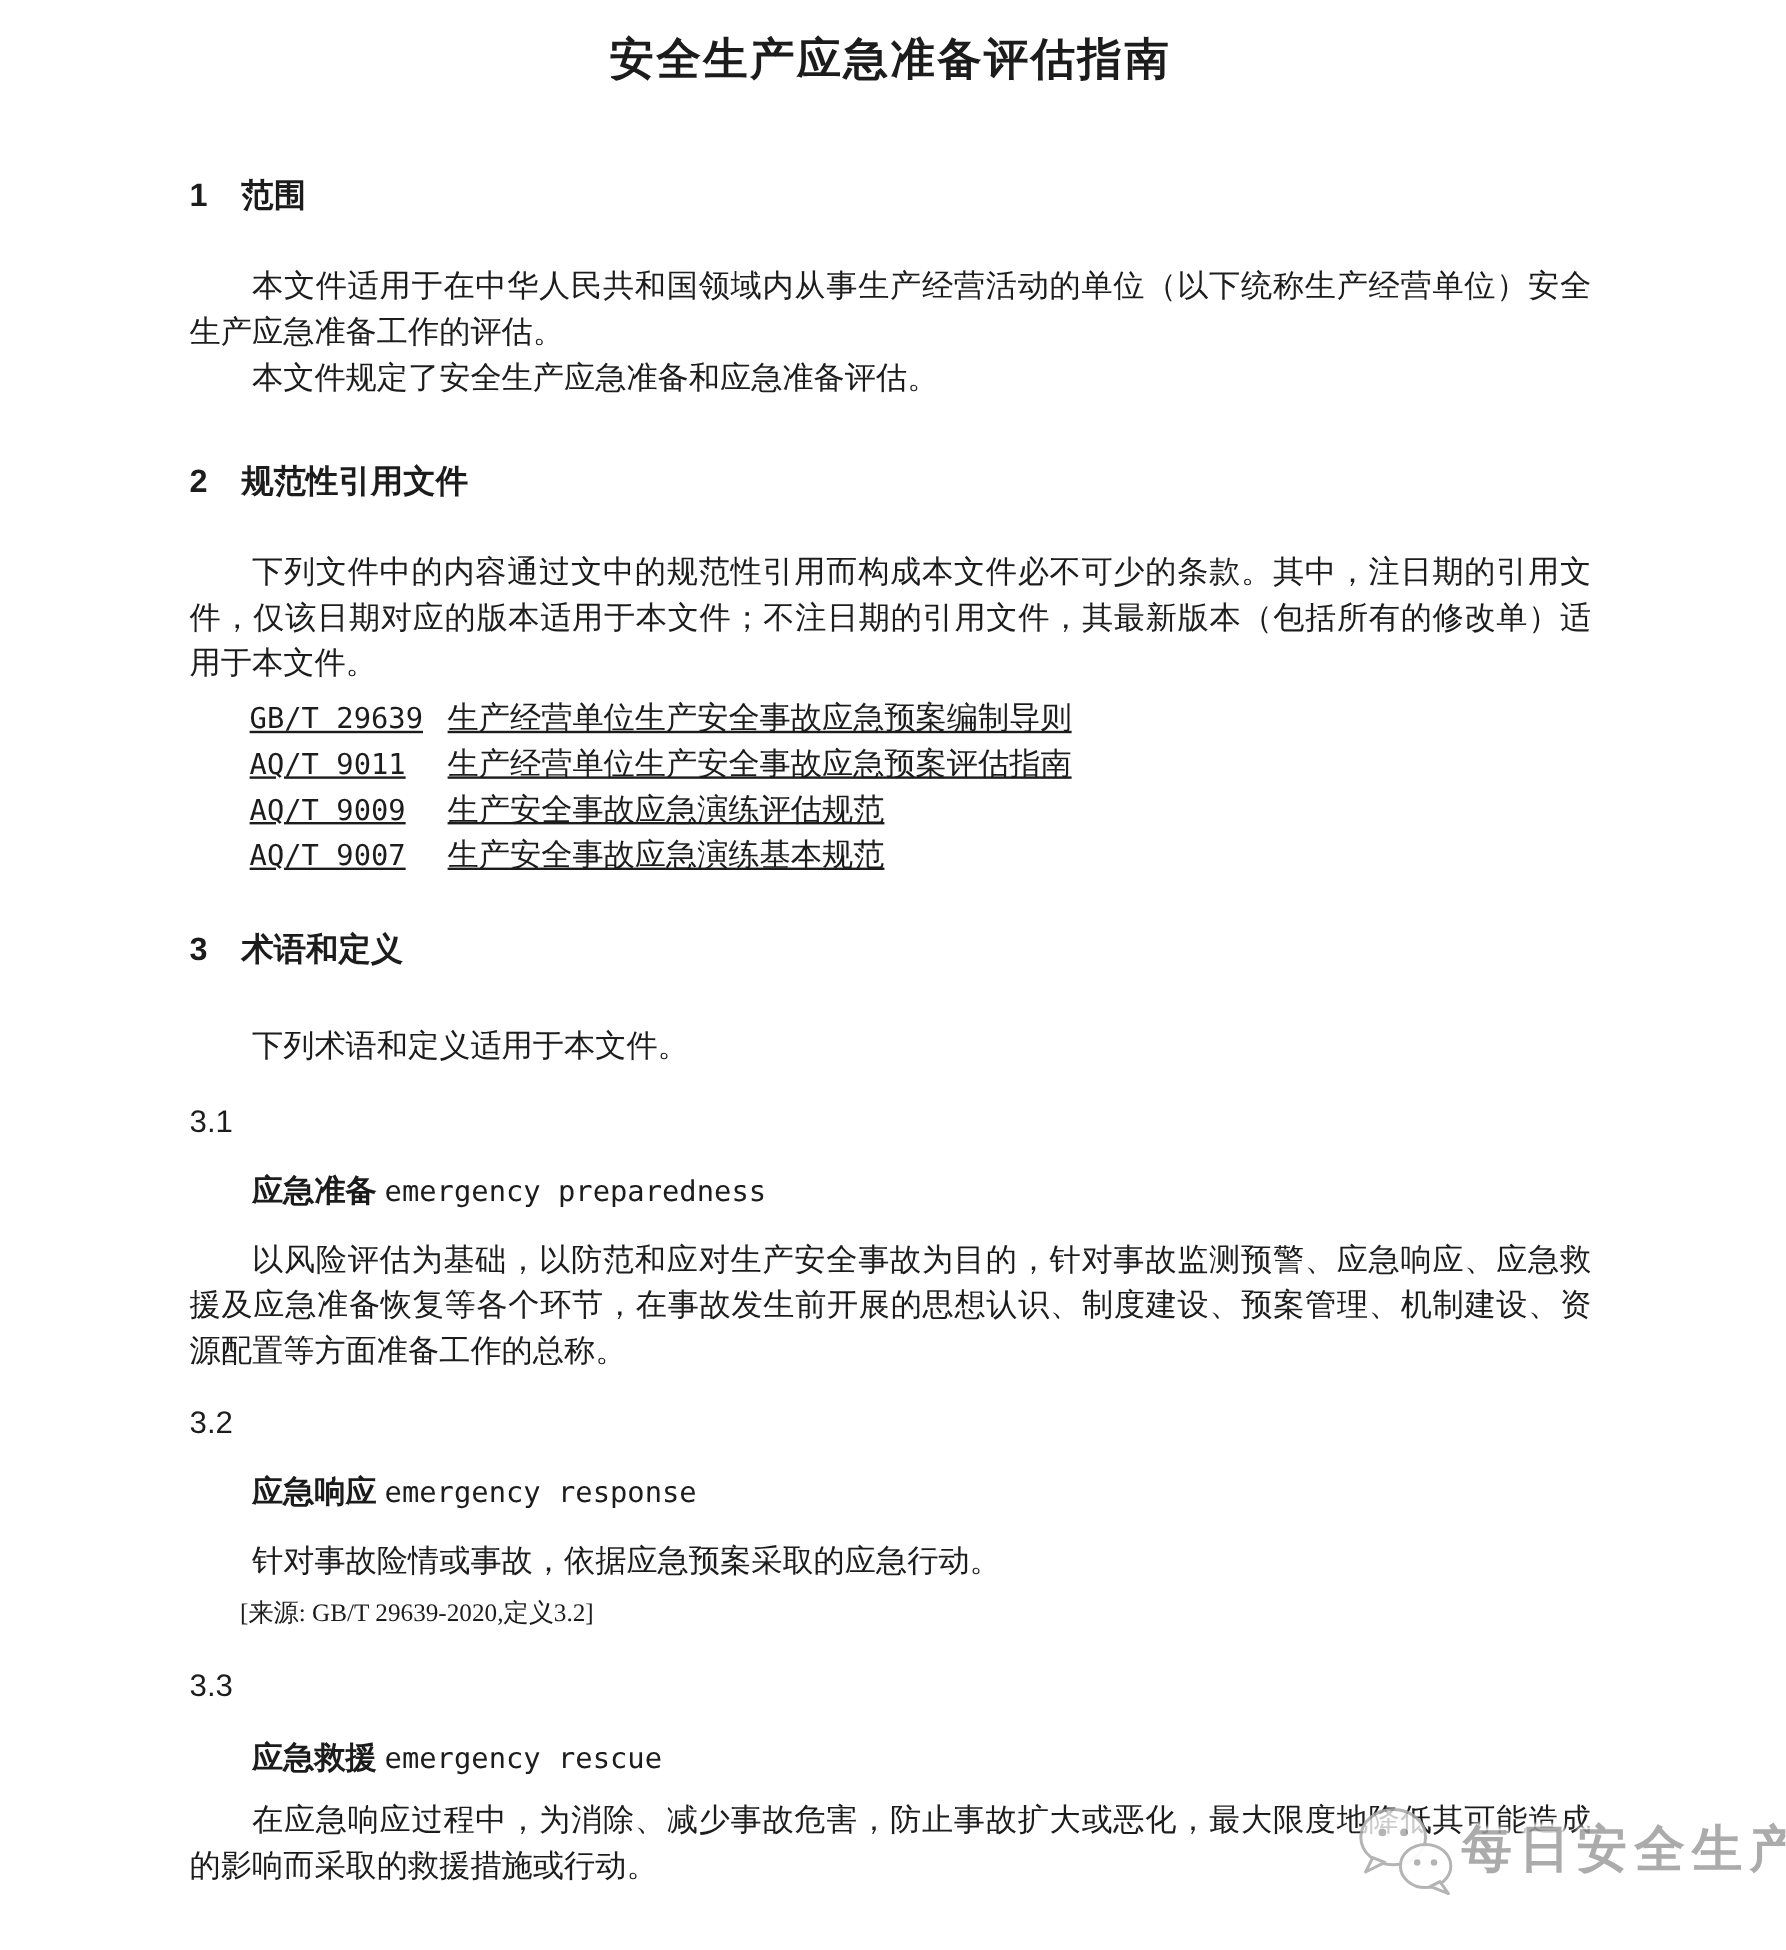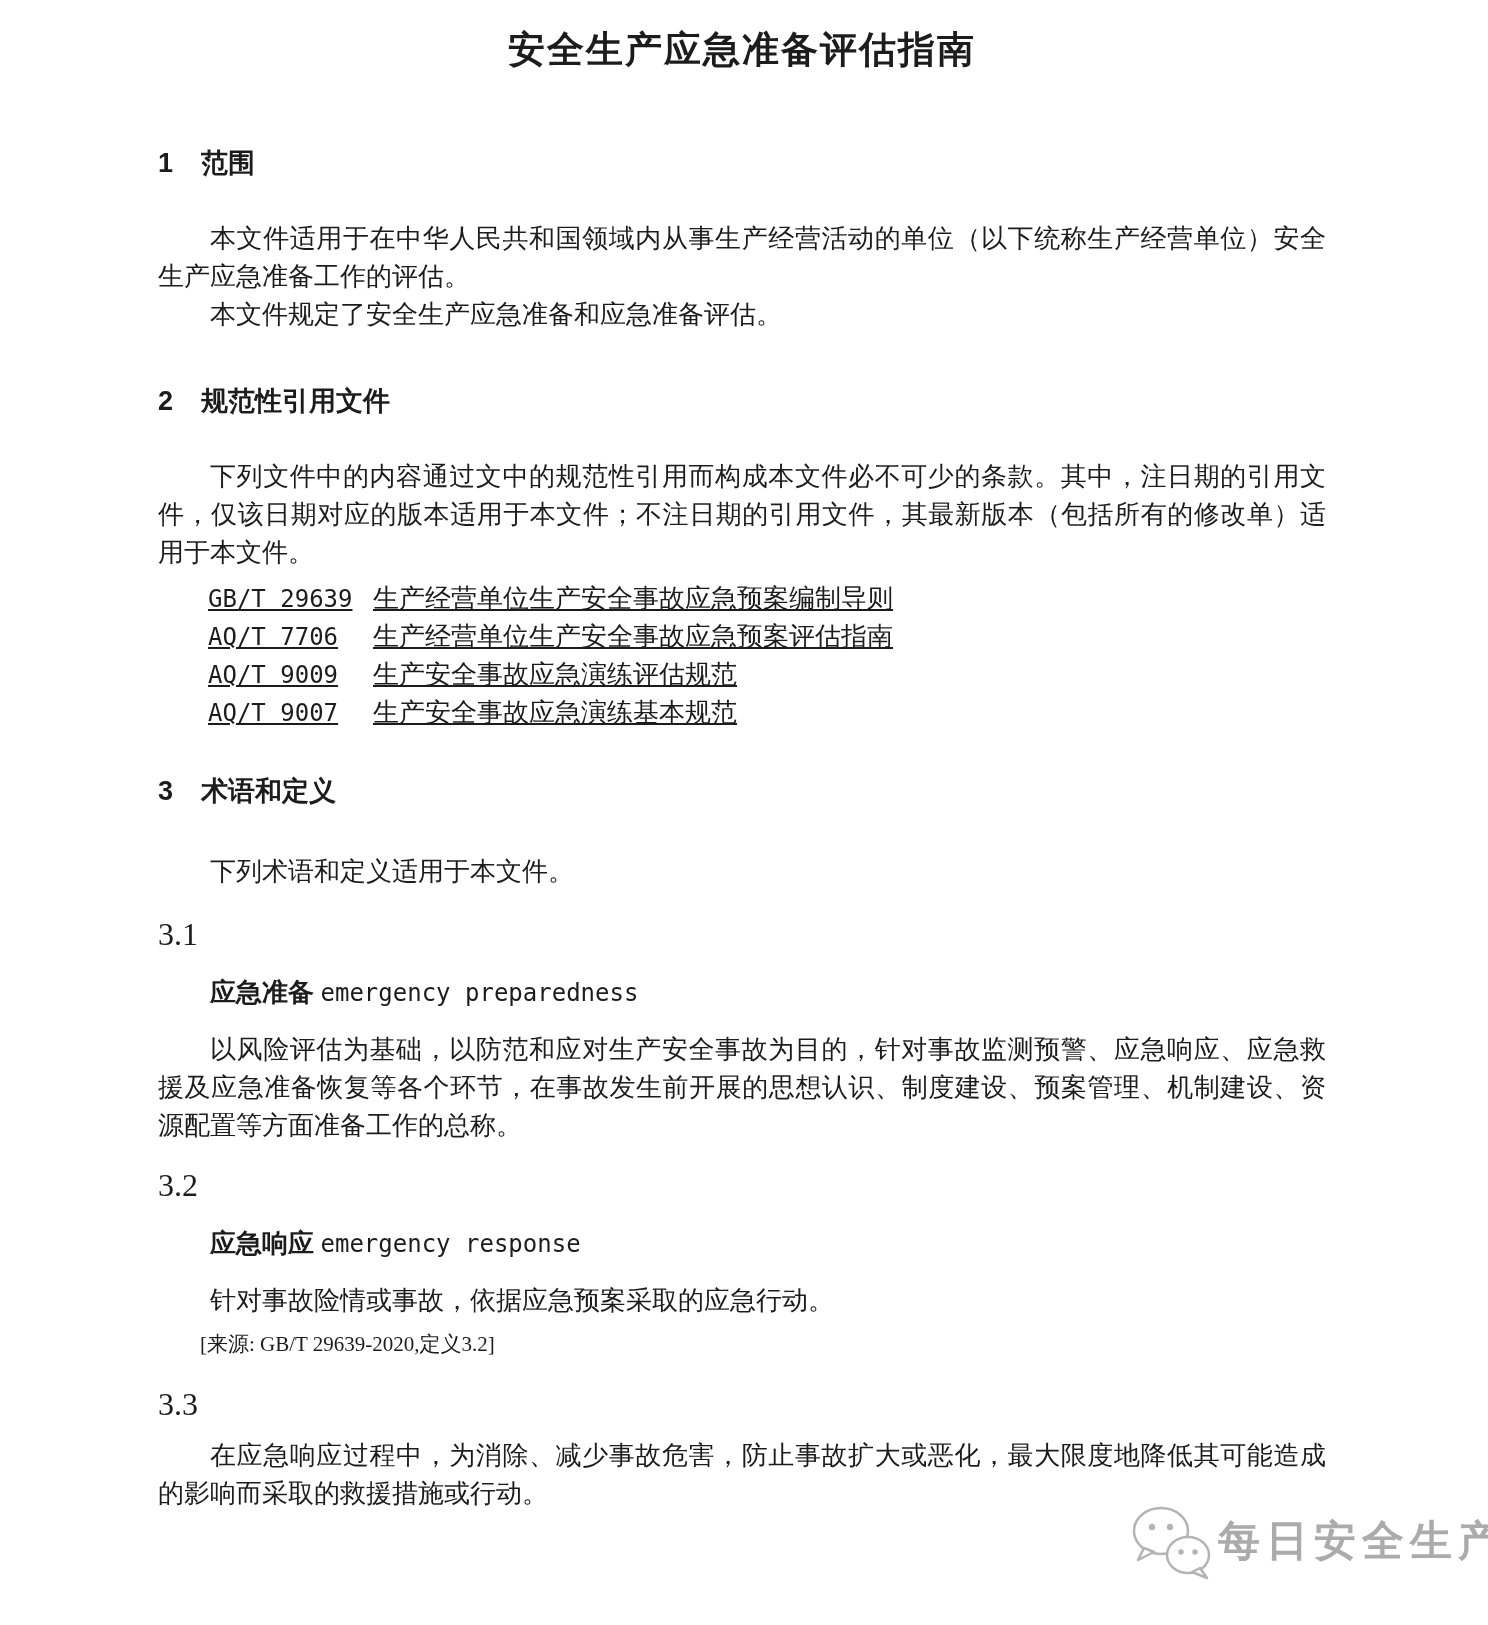--- a/index.html
+++ b/index.html
@@ -46,22 +46,22 @@
   .indent { text-indent: 2em; }
   .ref-list { line-height: 38px; padding-left: 50px; }
   .ref-row { display: flex; }
   .ref-code {
     width: 165px;
     flex: 0 0 165px;
     font-family: "DejaVu Sans Mono", "Liberation Mono", monospace;
     font-size: 24px;
   }
   .clause-num {
-    font-family: Liberation Serif, serif;
-    font-size: 32px;
+    font-family: Liberation Sans, sans-serif;
+    font-size: 26px;
     line-height: 38px;
   }
   .term-line {
     line-height: 38px;
     text-indent: 2em;
   }
   .term-zh {
     font-family: "Liberation Sans", "DejaVu Sans", sans-serif;
     font-weight: bold;
   }
@@ -134,21 +134,21 @@
     <span>规范性引用文件</span>
   </div>
   <p class="para indent mt40">下列文件中的内容通过文中的规范性引用而构成本文件必不可少的条款。其中，注日期的引用文件，仅该日期对应的版本适用于本文件；不注日期的引用文件，其最新版本（包括所有的修改单）适用于本文件。</p>
 
   <div class="ref-list mt8">
     <div class="ref-row">
       <span class="ref-code">GB/T 29639</span>
       <span class="ref-title">生产经营单位生产安全事故应急预案编制导则</span>
     </div>
     <div class="ref-row">
-      <span class="ref-code">AQ/T 7706</span>
+      <span class="ref-code">AQ/T 9011</span>
       <span class="ref-title">生产经营单位生产安全事故应急预案评估指南</span>
     </div>
     <div class="ref-row">
       <span class="ref-code">AQ/T 9009</span>
       <span class="ref-title">生产安全事故应急演练评估规范</span>
     </div>
     <div class="ref-row">
       <span class="ref-code">AQ/T 9007</span>
       <span class="ref-title">生产安全事故应急演练基本规范</span>
     </div>
@@ -174,20 +174,24 @@
     <div class="term-line mt20">
       <span class="term-zh">应急响应</span>
       <span class="term-en">emergency response</span>
     </div>
     <p class="para indent mt19">针对事故险情或事故，依据应急预案采取的应急行动。</p>
     <p class="source-line">[来源: GB/T 29639-2020,定义3.2]</p>
   </div>
 
   <div>
     <div class="clause-num mt22">3.3</div>
+    <div class="term-line mt22">
+      <span class="term-zh">应急救援</span>
+      <span class="term-en">emergency rescue</span>
+    </div>
     <p class="para indent mt14">在应急响应过程中，为消除、减少事故危害，防止事故扩大或恶化，最大限度地降低其可能造成的影响而采取的救援措施或行动。</p>
   </div>
 
   <div class="watermark">
     <svg class="wm-icon" viewBox="0 0 88 86" xmlns="http://www.w3.org/2000/svg">
 
       <g>
         <ellipse cx="33" cy="33" rx="27" ry="23" fill="rgba(255,255,255,0.9)" stroke="#a8a8a8" stroke-width="2.5"></ellipse>
         <path d="M16 50 L10 62 L26 54 Z" fill="rgba(255,255,255,0.9)" stroke="#a8a8a8" stroke-width="2.5" stroke-linejoin="round"></path>
         <circle cx="24" cy="29" r="3.2" fill="#a8a8a8"></circle>

